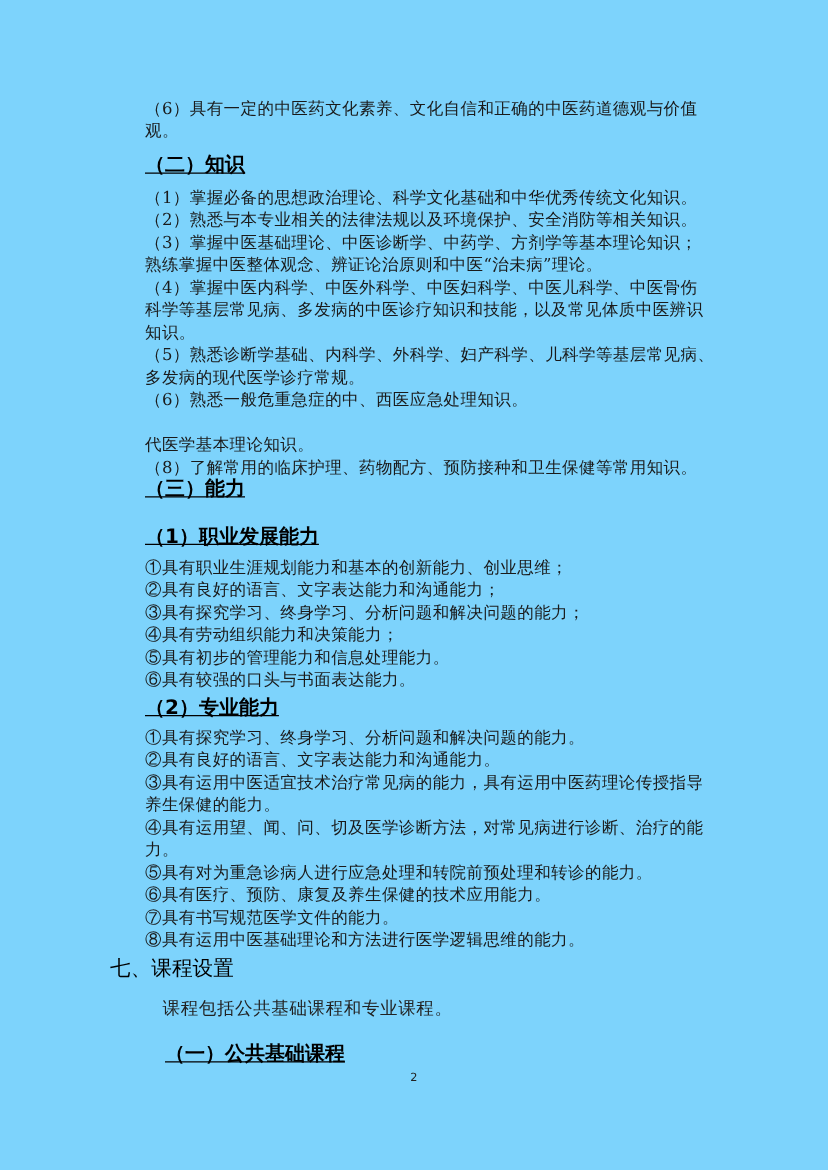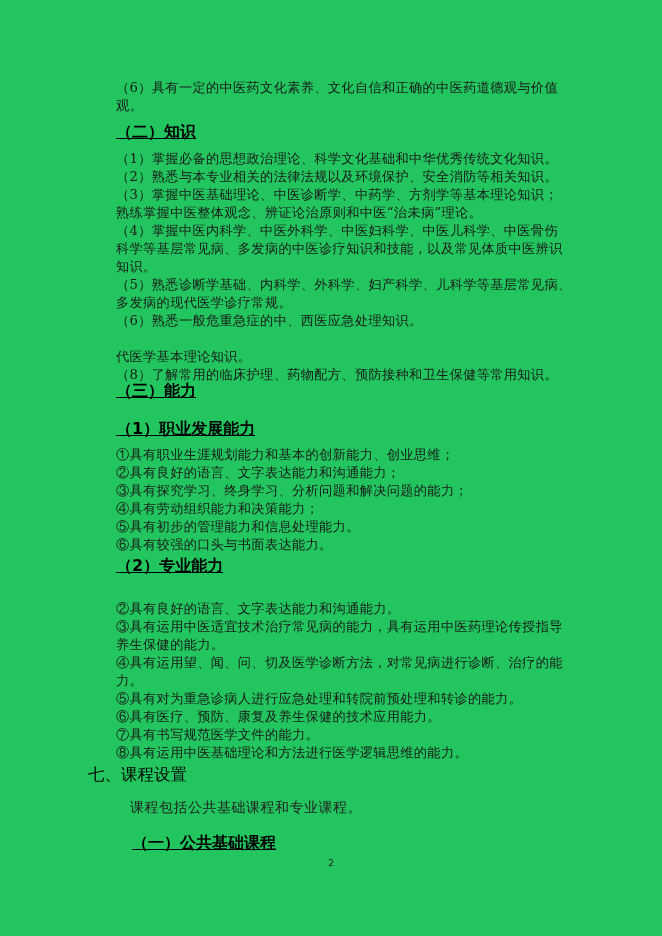--- a/index.html
+++ b/index.html
@@ -1,18 +1,18 @@
 <!DOCTYPE html>
 <html><head>
   <meta charset="utf-8">
   <style>
     html, body { margin: 0; padding: 0; background: #ffffff; }
     body { width: 662px; height: 936px; position: relative; overflow: hidden;
            font-family: "DejaVu Serif", "Liberation Serif", serif; color: #111; }
-    .page { position: absolute; left: 0; top: 0; width: 662px; height: 936px; background: #22c55e; }
+    .page { position: absolute; left: 0; top: 0; width: 662px; height: 936px; background: #7dd3fc; }
     .ln { position: absolute; left: 116px; width: 450px; font-size: 13.2px; line-height: 18px;
           white-space: nowrap; letter-spacing: 0.35px; color: #1a1a1a; }
     .h2 { position: absolute; left: 116px; font-family: "DejaVu Sans", "Liberation Sans", sans-serif;
           font-weight: bold; font-size: 16px; line-height: 22px; color: #000; white-space: nowrap; text-decoration: underline; }
     .h1 { position: absolute; left: 88px; font-family: "DejaVu Sans", "Liberation Sans", sans-serif;
           font-weight: normal; font-size: 16.5px; line-height: 22px; color: #000; white-space: nowrap; }
     .body-indent { position: absolute; left: 130px; font-size: 14px; line-height: 20px; white-space: nowrap; color: #222; letter-spacing: 0.5px; }
     .pagenum { position: absolute; top: 858px; left: 0; width: 662px; text-align: center;
                font-family: "DejaVu Sans", "Liberation Sans", sans-serif; font-size: 9px; color: #222; }
   </style>
@@ -42,20 +42,21 @@
 
   <div class="h2" style="top:418px">（1）职业发展能力</div>
   <div class="ln" style="top:446px">①具有职业生涯规划能力和基本的创新能力、创业思维；</div>
   <div class="ln" style="top:464px">②具有良好的语言、文字表达能力和沟通能力；</div>
   <div class="ln" style="top:482px">③具有探究学习、终身学习、分析问题和解决问题的能力；</div>
   <div class="ln" style="top:500px">④具有劳动组织能力和决策能力；</div>
   <div class="ln" style="top:518px">⑤具有初步的管理能力和信息处理能力。</div>
   <div class="ln" style="top:536px">⑥具有较强的口头与书面表达能力。</div>
 
   <div class="h2" style="top:555px">（2）专业能力</div>
+  <div class="ln" style="top:582px">①具有探究学习、终身学习、分析问题和解决问题的能力。</div>
   <div class="ln" style="top:600px">②具有良好的语言、文字表达能力和沟通能力。</div>
   <div class="ln" style="top:618px">③具有运用中医适宜技术治疗常见病的能力，具有运用中医药理论传授指导</div>
   <div class="ln" style="top:636px">养生保健的能力。</div>
   <div class="ln" style="top:654px">④具有运用望、闻、问、切及医学诊断方法，对常见病进行诊断、治疗的能</div>
   <div class="ln" style="top:672px">力。</div>
   <div class="ln" style="top:690px">⑤具有对为重急诊病人进行应急处理和转院前预处理和转诊的能力。</div>
   <div class="ln" style="top:708px">⑥具有医疗、预防、康复及养生保健的技术应用能力。</div>
   <div class="ln" style="top:726px">⑦具有书写规范医学文件的能力。</div>
   <div class="ln" style="top:744px">⑧具有运用中医基础理论和方法进行医学逻辑思维的能力。</div>
 

